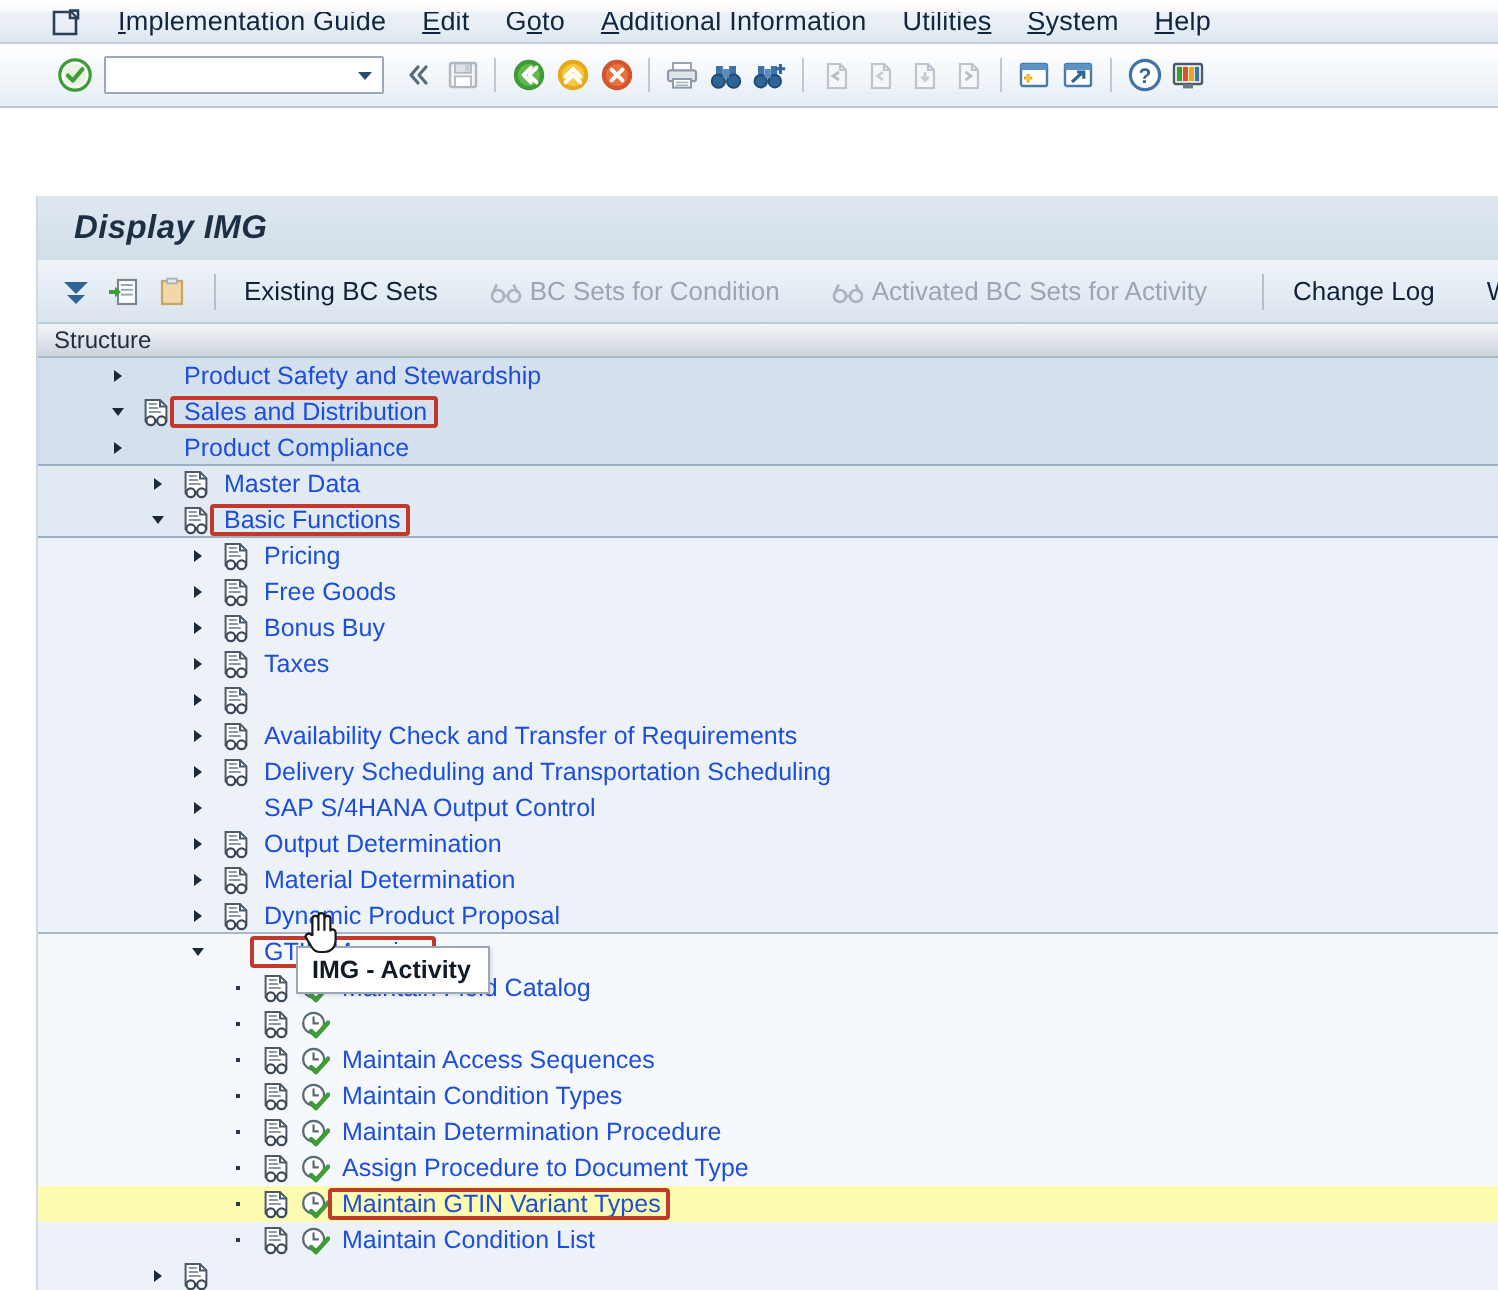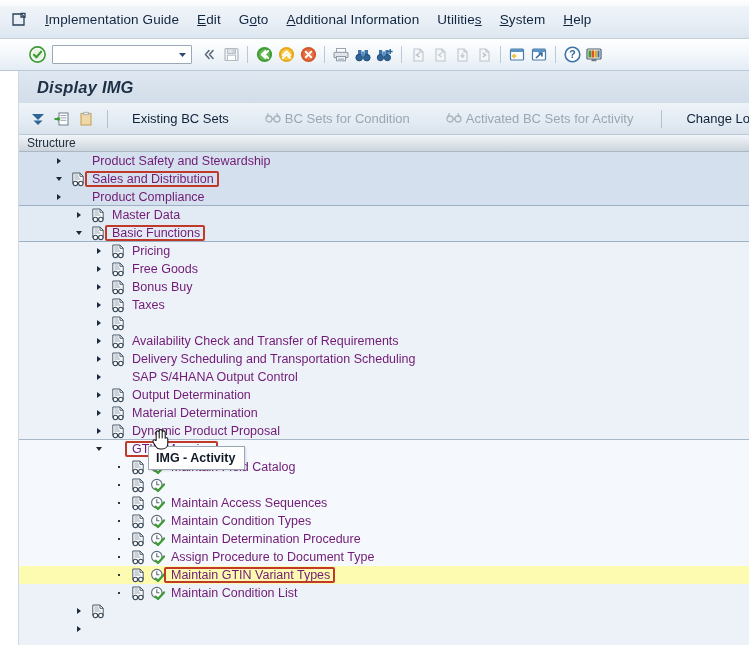--- a/index.html
+++ b/index.html
@@ -13,26 +13,26 @@
     background: #ffffff;
     font-family: "Liberation Sans", sans-serif;
     font-size: 12px;
     color: #000000;
     -webkit-font-smoothing: antialiased;
   }
 
   
   .menubar {
     position: relative;
-    height: 39px;
+    height: 22px;
     background: linear-gradient(to bottom, #f2f6fa 0%, #e9eff6 55%, #dde6ef 100%);
     border-bottom: 1px solid #c4d0dc;
     display: flex;
     align-items: center;
-    padding-left: 8px;
+    padding-left: 22px;
     box-sizing: border-box;
   }
   .menubar::before {
     content: "";
     position: absolute;
     left: 0; right: 0; top: 0;
     height: 6px;
     background: linear-gradient(to bottom, #ffffff, #f6f9fc);
   }
   .menu-logo {
@@ -101,20 +101,21 @@
     height: 100%;
     box-sizing: border-box;
   }
   .title-band {
     height: 32px;
     background: linear-gradient(to bottom, #dfe8f1 0%, #d2dde9 100%);
     display: flex;
     align-items: center;
     padding-left: 18px;
     box-sizing: border-box;
+    margin-top: 44px;
   }
   .screen-title {
     font-size: 16.5px;
     font-weight: bold;
     font-style: italic;
     color: #1d2f44;
     letter-spacing: 0.2px;
   }
   .app-toolbar {
     height: 32px;
@@ -137,24 +138,23 @@
     width: 1px; height: 18px;
     background: #b3c0ce;
     margin: 0 8px;
     flex: none;
   }
   .at-btn {
     font-size: 13px;
     color: #102238;
     padding: 2px 6px;
     display: flex;
-    align-items: flex-start;
+    align-items: flex-end;
     gap: 4px;
     flex: none;
-    margin-left: 10px;
   }
   .at-btn.disabled { color: #9aa6b3; }
   .at-wide { margin-right: 14px; }
 
   
   .tree-header {
     height: 17px;
     background: linear-gradient(to bottom, #f2f5f8 0%, #dfe5eb 50%, #ccd4dc 100%);
     border-bottom: 1px solid #a9b6c4;
     display: flex;
@@ -183,21 +183,21 @@
 
   .rows {
     position: relative;
     z-index: 2;
   }
   .row {
     height: 18px;
     display: flex;
     align-items: center;
     font-size: 12.5px;
-    color: #701a75;
+    color: #1d4ed8;
     white-space: nowrap;
     position: relative;
   }
   .row.hl { background: #fdfbb0; }
   .row .arrow {
     width: 11px; height: 11px;
     flex: none;
     display: flex; align-items: center; justify-content: center;
     position: relative;
   }

